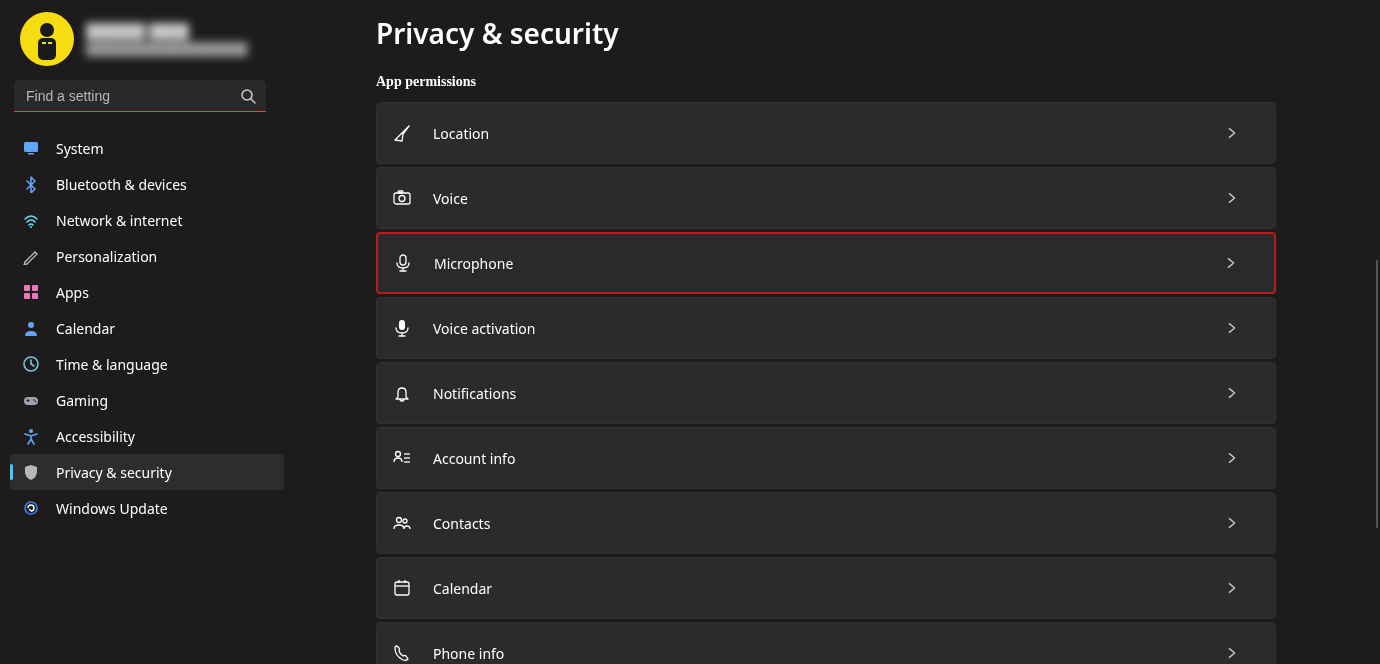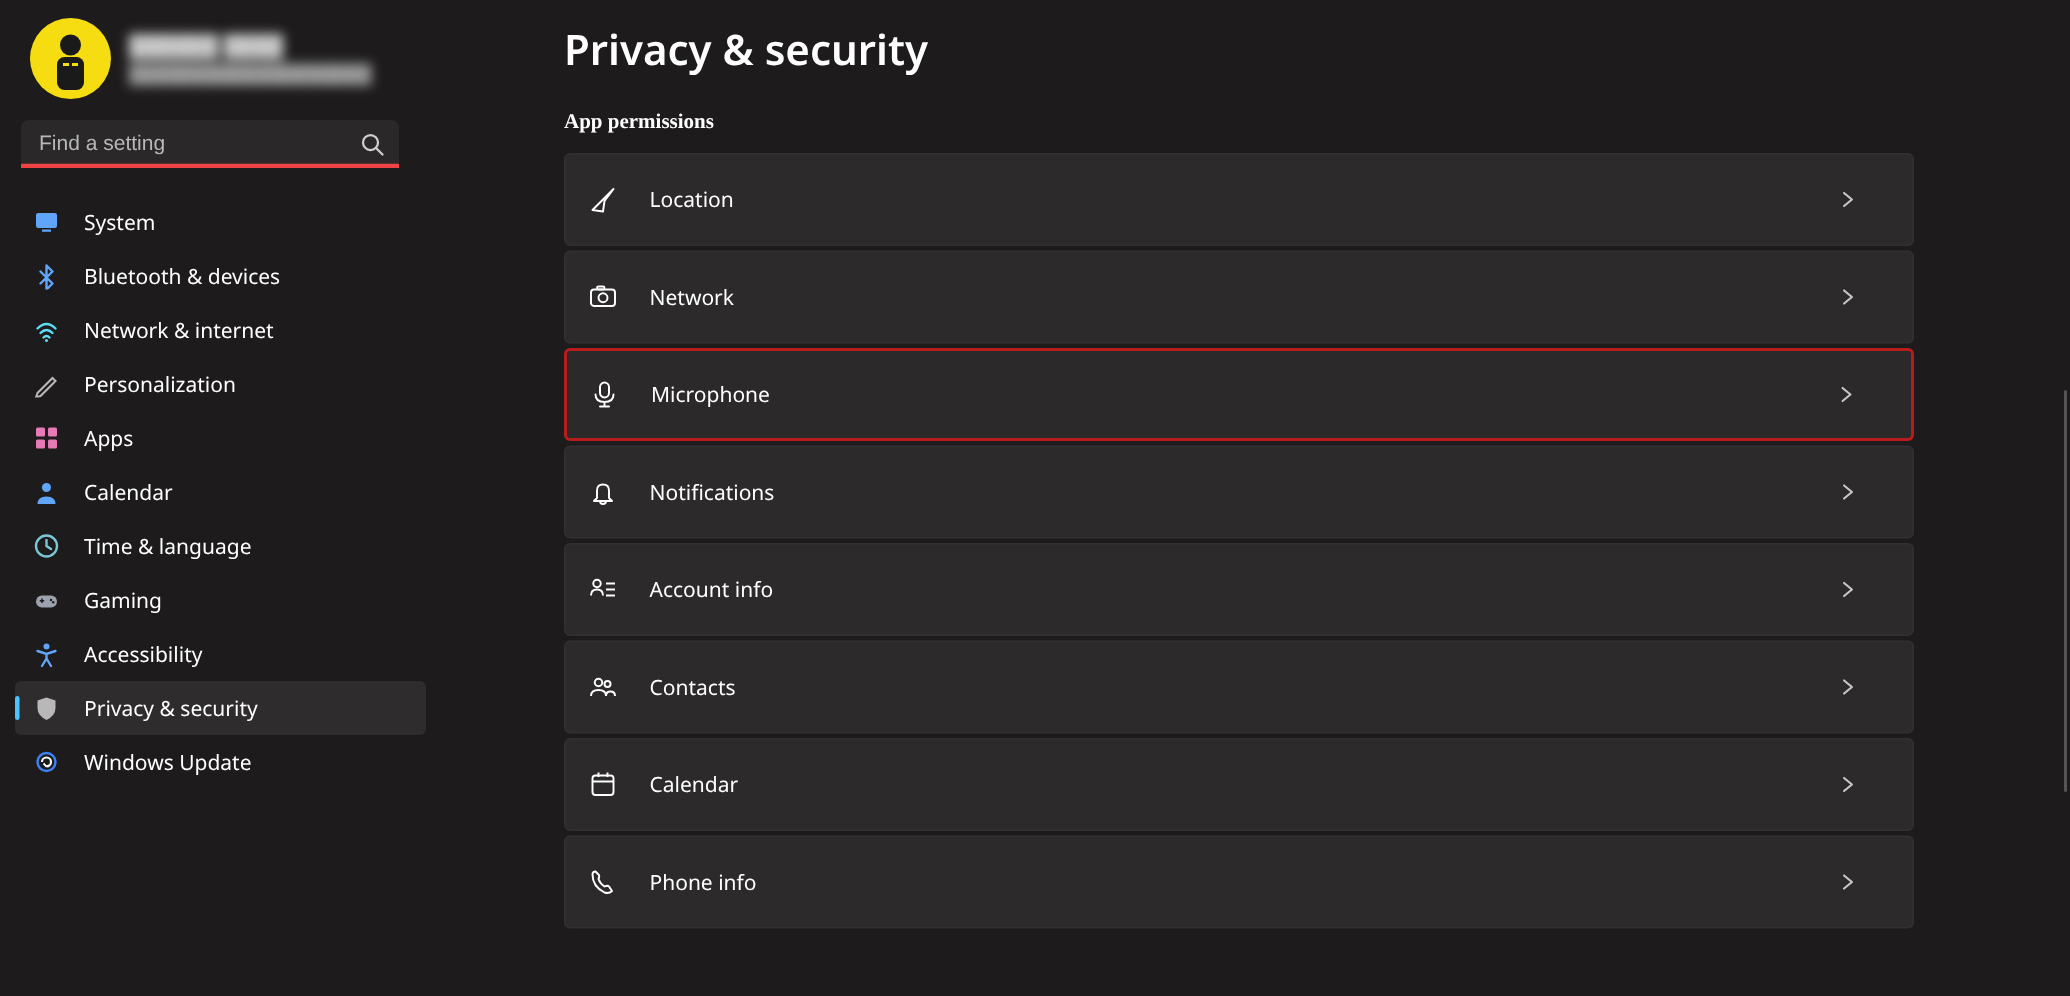--- a/index.html
+++ b/index.html
@@ -39,21 +39,21 @@
     position: relative;
     width: 252px;
     margin-bottom: 18px;
     margin-left: -2px;
   }
   .search-input {
     width: 100%;
     height: 32px;
     background: #2a2829;
     border: none;
-    border-bottom: 3px solid #ef4444;
+    border-bottom: 1px solid #ef4444;
     border-radius: 5px 5px 0 0;
     padding: 0 36px 0 12px;
     color: #cfcfcf;
     font-size: 14px;
     outline: none;
   }
   .search-input::placeholder { color: #b8b8b8; }
   .search-icon {
     position: absolute;
     right: 10px;
@@ -378,34 +378,47 @@
             <use href="#i-chevron"></use>
           </svg>
         </span>
       </div>
       <div class="card">
         <span class="card-icon">
           <svg viewBox="0 0 20 20" width="20" height="20">
             <use href="#i-camera"></use>
           </svg>
         </span>
-        <span class="card-label">Network</span>
+        <span class="card-label">Voice</span>
         <span class="chevron">
           <svg viewBox="0 0 16 16" width="14" height="14">
             <use href="#i-chevron"></use>
           </svg>
         </span>
       </div>
       <div class="card highlighted">
         <span class="card-icon">
           <svg viewBox="0 0 20 20" width="20" height="20">
             <use href="#i-microphone"></use>
           </svg>
         </span>
         <span class="card-label">Microphone</span>
+        <span class="chevron">
+          <svg viewBox="0 0 16 16" width="14" height="14">
+            <use href="#i-chevron"></use>
+          </svg>
+        </span>
+      </div>
+      <div class="card">
+        <span class="card-icon">
+          <svg viewBox="0 0 20 20" width="20" height="20">
+            <use href="#i-voice"></use>
+          </svg>
+        </span>
+        <span class="card-label">Voice activation</span>
         <span class="chevron">
           <svg viewBox="0 0 16 16" width="14" height="14">
             <use href="#i-chevron"></use>
           </svg>
         </span>
       </div>
       <div class="card">
         <span class="card-icon">
           <svg viewBox="0 0 20 20" width="20" height="20">
             <use href="#i-notifications"></use>

